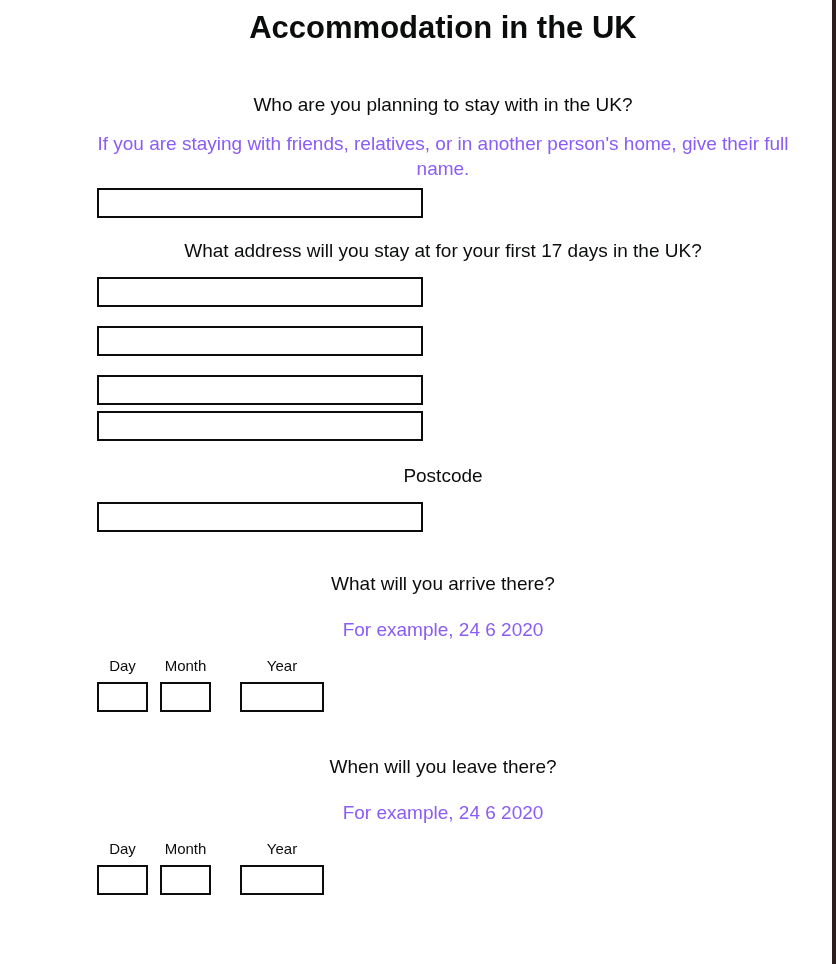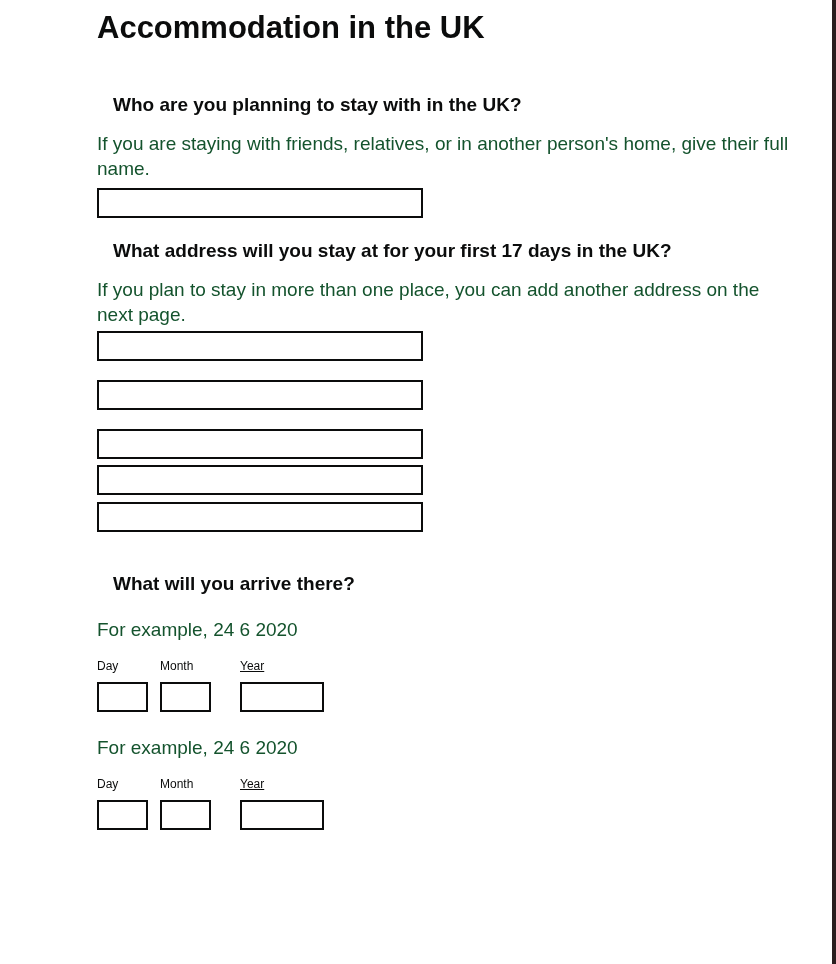--- a/index.html
+++ b/index.html
@@ -1,15 +1,15 @@
 <!DOCTYPE html>
 <html><head>
 <meta charset="utf-8">
 <style>
-  * { box-sizing: border-box; }
+  * { box-sizing: border-box; text-align: center; }
   html, body {
     margin: 0; padding: 0;
     width: 836px; height: 964px;
     background: #ffffff;
     font-family: "Liberation Sans", sans-serif;
     color: #0b0c0c;
     overflow: hidden;
   }
   .page { position: relative; width: 836px; height: 964px; background: #ffffff; }
   .edge-line {
@@ -26,28 +26,28 @@
     font-size: 31px;
     line-height: 36px;
     font-weight: bold;
     letter-spacing: 0;
   }
   .question {
     display: block;
     margin: 16px;
     font-size: 19px;
     line-height: 20px;
-    font-weight: bold;
+    font-weight: normal;
     color: #0b0c0c;
   }
   .hint {
     margin: 0;
     font-size: 19px;
     line-height: 25px;
-    color: #14532d;
+    color: #8b5cf6;
   }
   .hint.single { line-height: 20px; }
   input.text-input {
     display: block;
     width: 326px; height: 30px;
     border: 2px solid #0b0c0c;
     border-radius: 0;
     padding: 0 5px;
     font-size: 19px;
     font-family: "Liberation Sans", sans-serif;
@@ -66,23 +66,23 @@
   .mt-post-label { margin-top: 25px; }
   .mt-post-input { margin-top: 7px; }
   .mt-arrive-q { margin-top: 42px; }
   .mt-date-hint { margin-top: 26px; }
   .mt-date-row { margin-top: 16px; }
   .mt-leave-q { margin-top: 45px; }
   .date-row { display: flex; align-items: flex-start; }
   .date-col { display: flex; flex-direction: column; }
   .date-col.day { width: 51px; margin-right: 12px; }
   .date-col.month { width: 51px; margin-right: 29px; }
-  .date-col.year { width: 84px; text-decoration: underline; }
+  .date-col.year { width: 84px; }
   .date-col .date-label {
-    font-size: 12px;
+    font-size: 15px;
     line-height: 20px;
     margin-bottom: 6px;
     white-space: nowrap;
     color: #0b0c0c;
   }
   input.date-input {
     height: 30px;
     border: 2px solid #0b0c0c;
     border-radius: 0;
     padding: 0 4px;
@@ -105,27 +105,27 @@
     <h1 class="page-title">Accommodation in the UK</h1>
 
     <div>
       <label class="question mt-q1">Who are you planning to stay with in the UK?</label>
       <p class="hint mt-hint">If you are staying with friends, relatives, or in another person's home, give their full name.</p>
       <input type="text" class="text-input mt-input1" value="" style="">
     </div>
 
     <div>
       <label class="question mt-q2">What address will you stay at for your first 17 days in the UK?</label>
-      <p class="hint mt-hint2">If you plan to stay in more than one place, you can add another address on the next page.</p>
       <input type="text" class="text-input mt-addr1" value="" style="">
       <input type="text" class="text-input mt-addr" value="" style="">
       <input type="text" class="text-input mt-addr" value="" style="">
 
       <input type="text" class="text-input mt-town-input" value="" style="">
 
+      <label class="question mt-post-label">Postcode</label>
       <input type="text" class="text-input mt-post-input" value="" style="">
     </div>
 
     <div>
       <label class="question mt-arrive-q">What will you arrive there?</label>
       <p class="hint single mt-date-hint">For example, 24 6 2020</p>
       <div class="date-row mt-date-row">
         <div class="date-col day">
           <span class="date-label">Day</span>
           <input type="text" class="date-input w-small" value="" style="">
@@ -135,20 +135,21 @@
           <input type="text" class="date-input w-small" value="" style="">
         </div>
         <div class="date-col year">
           <span class="date-label">Year</span>
           <input type="text" class="date-input w-year" value="" style="">
         </div>
       </div>
     </div>
 
     <div>
+      <label class="question mt-leave-q">When will you leave there?</label>
       <p class="hint single mt-date-hint">For example, 24 6 2020</p>
       <div class="date-row mt-date-row">
         <div class="date-col day">
           <span class="date-label">Day</span>
           <input type="text" class="date-input w-small" value="" style="">
         </div>
         <div class="date-col month">
           <span class="date-label">Month</span>
           <input type="text" class="date-input w-small" value="" style="">
         </div>

